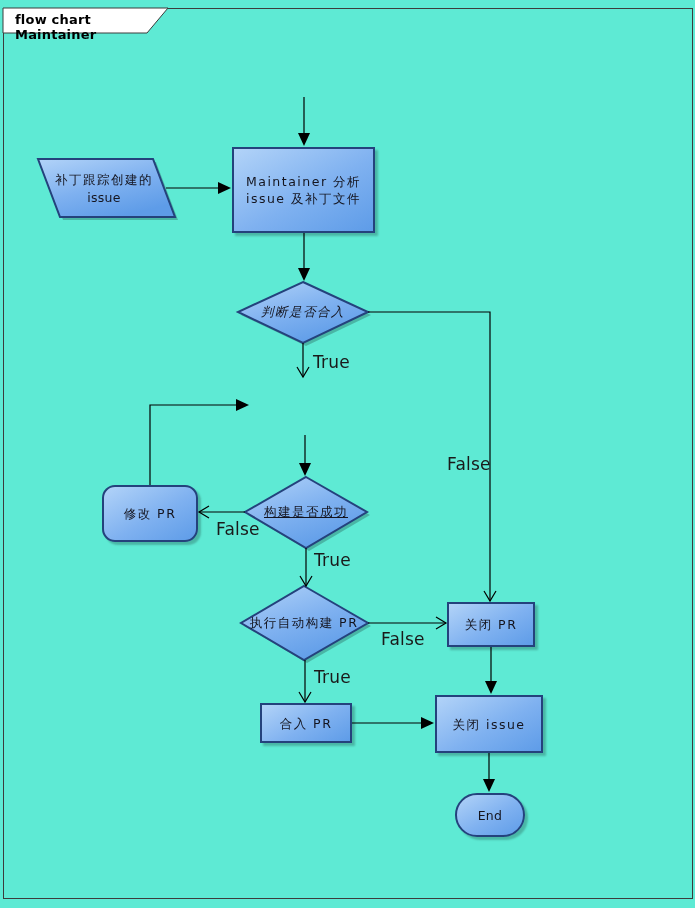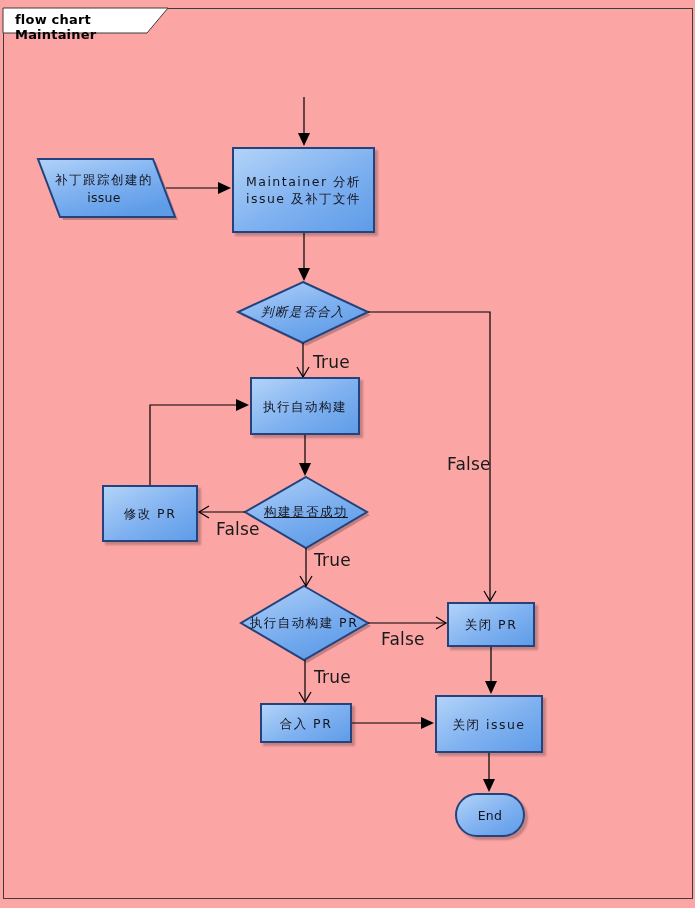--- a/index.html
+++ b/index.html
@@ -1,17 +1,17 @@
 <!DOCTYPE html>
 <html><head>
 <meta charset="utf-8">
 <style>
   html,body { margin:0; padding:0; background:#ffffff; }
   .page {
-    position:relative; width:695px; height:908px; background:#fca5a5;
+    position:relative; width:695px; height:908px; background:#5eead4;
     font-family:"DejaVu Sans","Liberation Sans",sans-serif; overflow:hidden;
   }
   .frame {
     position:absolute; left:3px; top:8px; width:688px; height:889px;
     border:1px solid #3c3c3c;
   }
   .frame-title {
     position:absolute; left:15px; top:12px; width:150px;
     font-size:13px; font-weight:bold; color:#000000; letter-spacing:0.2px;
   }
@@ -131,25 +131,22 @@
   </svg>
 
   <div class="frame-title">flow chart Maintainer</div>
 
 
   <div class="node" style="left:232px;top:147px;width:143px;height:86px;flex-direction:column;">
     <span>Maintainer 分析</span>
     <span>issue 及补丁文件</span>
   </div>
 
-  <div class="node" style="left:250px;top:377px;width:110px;height:58px;">
-    <span>执行自动构建</span>
-  </div>
 
-  <div class="node" style="left:102px;top:485px;width:96px;height:57px;">
+  <div class="node" style="left:102px;top:485px;width:96px;height:57px;border-radius:13px;">
     <span>修改 PR</span>
   </div>
 
   <div class="node" style="left:447px;top:602px;width:88px;height:45px;">
     <span>关闭 PR</span>
   </div>
 
   <div class="node" style="left:260px;top:703px;width:92px;height:40px;">
     <span>合入 PR</span>
   </div>

